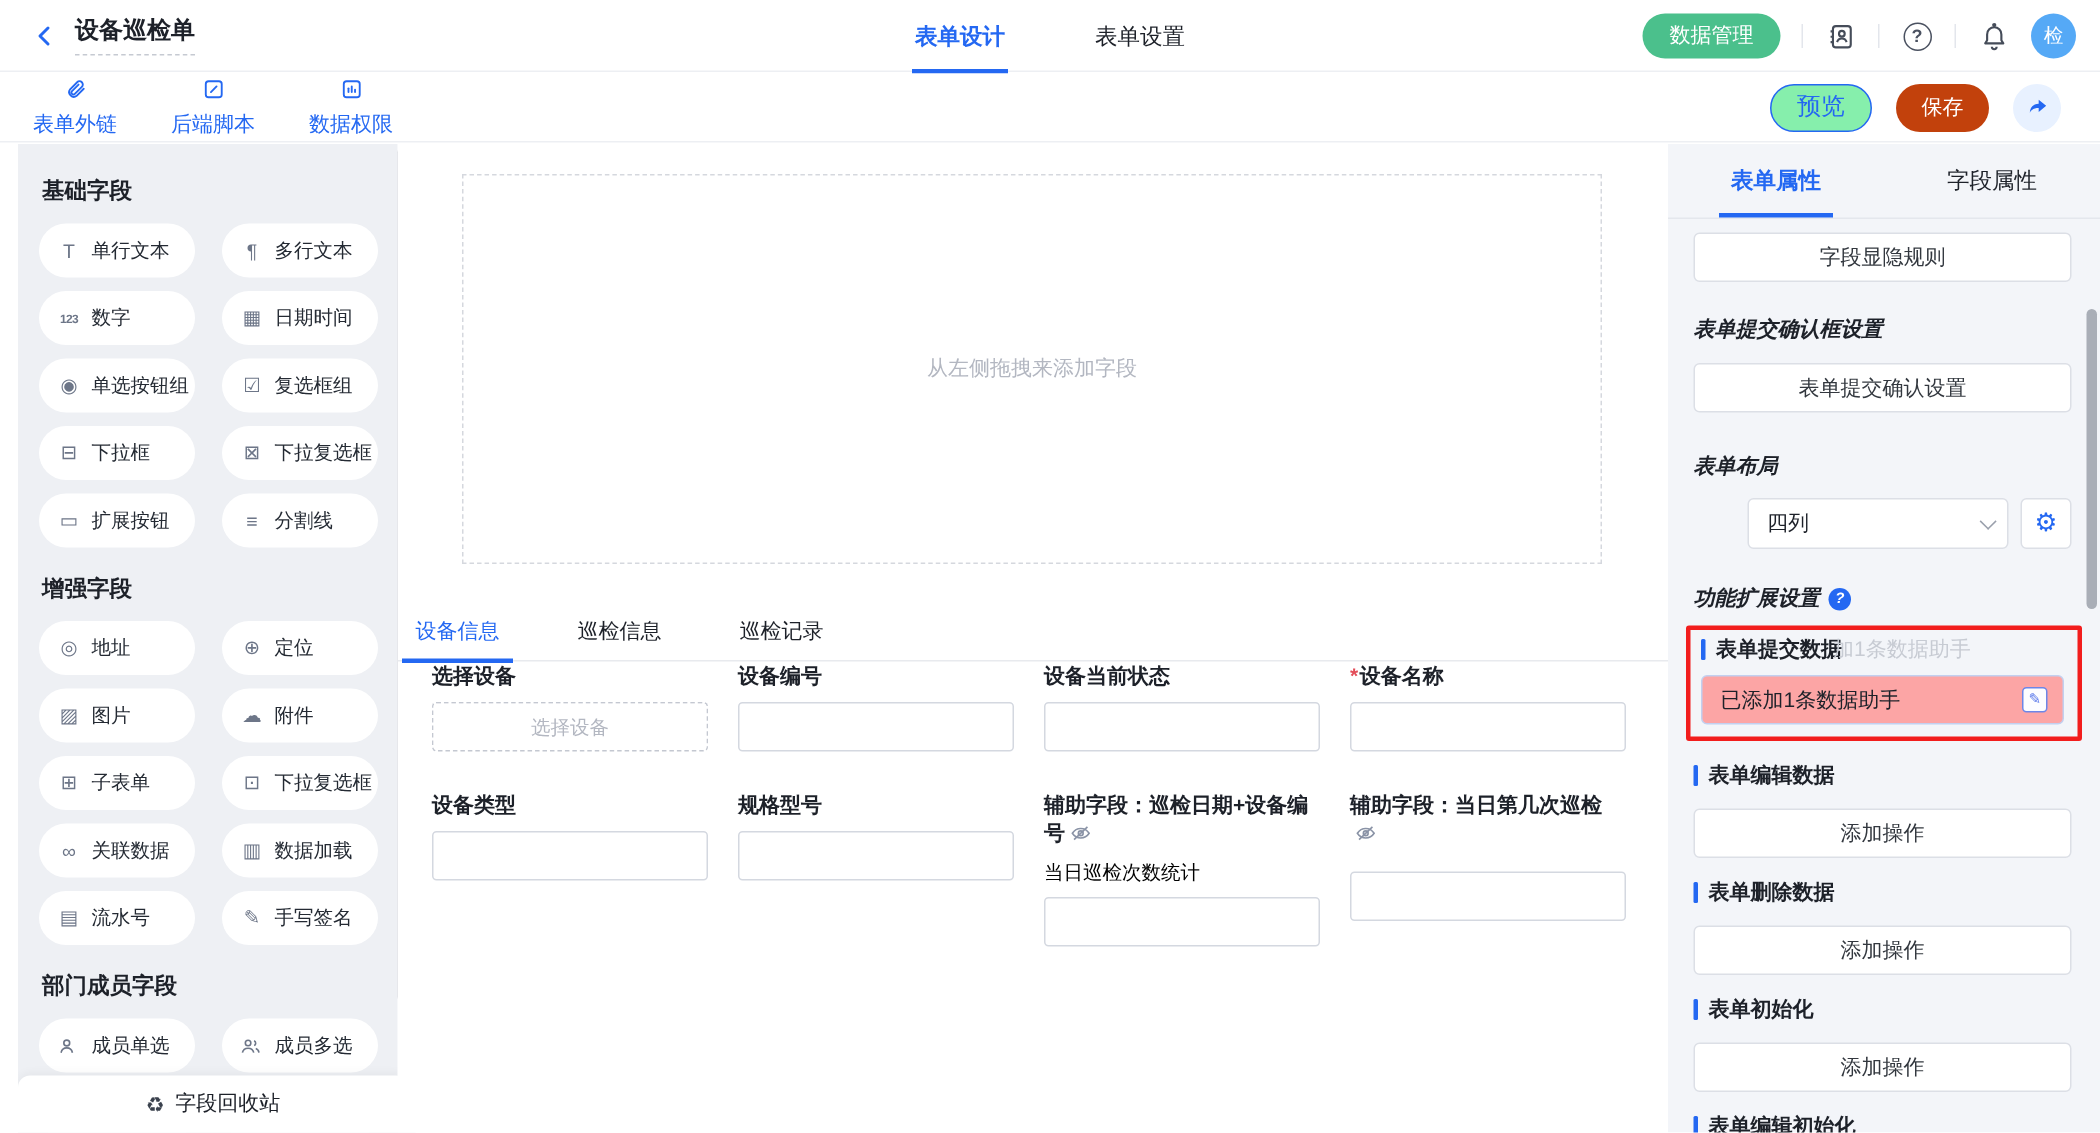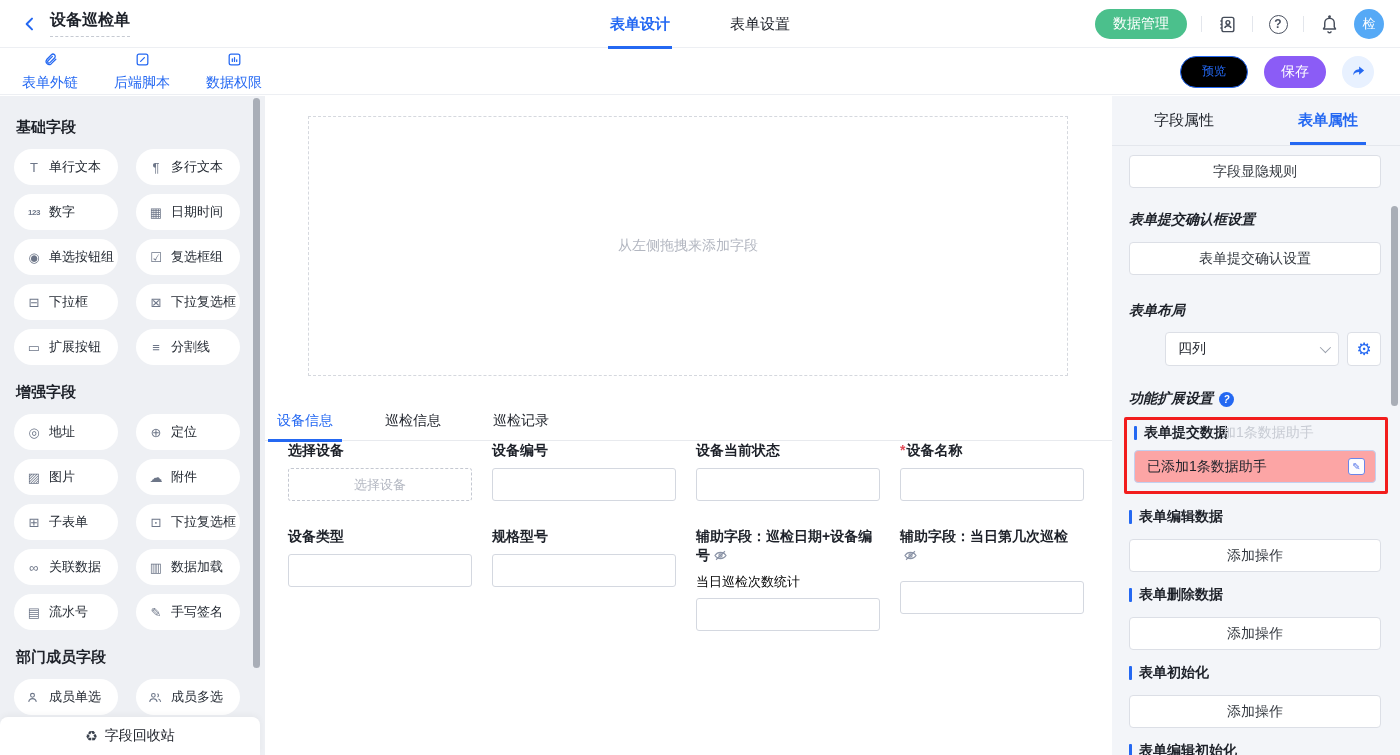--- a/index.html
+++ b/index.html
@@ -21,26 +21,26 @@
   .hdr-icon { width:22px; height:22px; display:flex; align-items:center; justify-content:center; color:#454c59; cursor:pointer; }
   .help-circle { width:19px; height:19px; border:1.6px solid #4a5160; border-radius:50%; font-size:12px; font-weight:600; color:#4a5160; display:flex; align-items:center; justify-content:center; }
   .bell-dot { position:relative; }
   .avatar { width:30px; height:30px; border-radius:50%; background:#55a9f6; color:#fff; font-size:13px; display:flex; align-items:center; justify-content:center; cursor:pointer; }
 
   
   .toolbar { position:absolute; top:49px; left:0; width:1400px; height:46px; background:#fff; border-bottom:1px solid #edeff3; display:flex; align-items:center; }
   .tb-links { display:flex; gap:36px; margin-left:22px; }
   .tb-link { display:flex; align-items:center; gap:7px; color:#2468f2; font-size:14px; cursor:pointer;flex-direction:column; }
   .tb-right { position:absolute; right:26px; display:flex; align-items:center; gap:16px; }
-  .btn-preview { width:68px; height:32px; border-radius:16px; border:1px solid #2468f2; color:#2468f2; background:#000000; font-size:12px; cursor:pointer; }
-  .btn-save { width:62px; height:32px; border-radius:16px; border:none; color:#fff; background:#8b5cf6; font-size:14px; cursor:pointer; }
+  .btn-preview { width:68px; height:32px; border-radius:16px; border:1px solid #2468f2; color:#2468f2; background:#86efac; font-size:16px; cursor:pointer; }
+  .btn-save { width:62px; height:32px; border-radius:16px; border:none; color:#fff; background:#c2410c; font-size:14px; cursor:pointer; }
   .btn-share { width:32px; height:32px; border-radius:50%; background:#e8f1ff; border:none; display:flex; align-items:center; justify-content:center; cursor:pointer; }
 
   
-  .sidebar { position:absolute; top:96px; left:0; width:265px; height:659px; background:#eef0f4; overflow:hidden; }
+  .sidebar { position:absolute; top:96px; left:12px; width:265px; height:659px; background:#eef0f4; overflow:hidden; }
   .sb-inner { padding:18px 14px 0 14px; }
   .sb-section-title { font-size:15px; font-weight:700; margin:4px 0 12px 2px; }
   .sb-grid { display:grid; grid-template-columns:104px 104px; column-gap:18px; row-gap:9px; margin-bottom:18px; }
   .sb-pill { height:36px; background:#fff; border-radius:18px; display:flex; align-items:center; padding-left:12px; gap:7px; font-size:13px; cursor:grab; white-space:nowrap; }
   .sb-pill .glyph { width:16px; text-align:center; color:#6d7688; font-size:13px; flex:0 0 16px; }
   .sb-pill .glyph.num { font-size:8px; font-weight:700; letter-spacing:-0.5px; }
   .sb-label { color:#242a33; }
   .sb-scrollbar { position:absolute; right:5px; top:2px; width:7px; height:570px; border-radius:4px; background:#a9aeb7; }
   .recycle-bar { position:absolute; bottom:0; left:0; width:260px; height:38px; background:#fff; border-radius:8px 8px 0 0; box-shadow:0 -2px 6px rgba(0,0,0,0.04); display:flex; align-items:center; justify-content:center; gap:7px; font-size:14px; cursor:pointer; }
   .recycle-glyph { font-size:14px; color:#3a414d; }
@@ -352,22 +352,22 @@
               </svg>
             </span></div>
         <input class="f-input" style="margin-top: 8px;">
       </div>
     </div>
   </div>
 </div>
 
 <div class="props">
   <div class="p-tabs">
+    <div class="p-tab active">表单属性</div>
     <div class="p-tab">字段属性</div>
-    <div class="p-tab active">表单属性</div>
   </div>
 
   <div class="p-body">
     <button class="p-btn">字段显隐规则</button>
 
     <div class="p-title mt23">表单提交确认框设置</div>
     <button class="p-btn mt13">表单提交确认设置</button>
 
     <div class="p-title mt27">表单布局</div>
     <div class="layout-row mt12">

